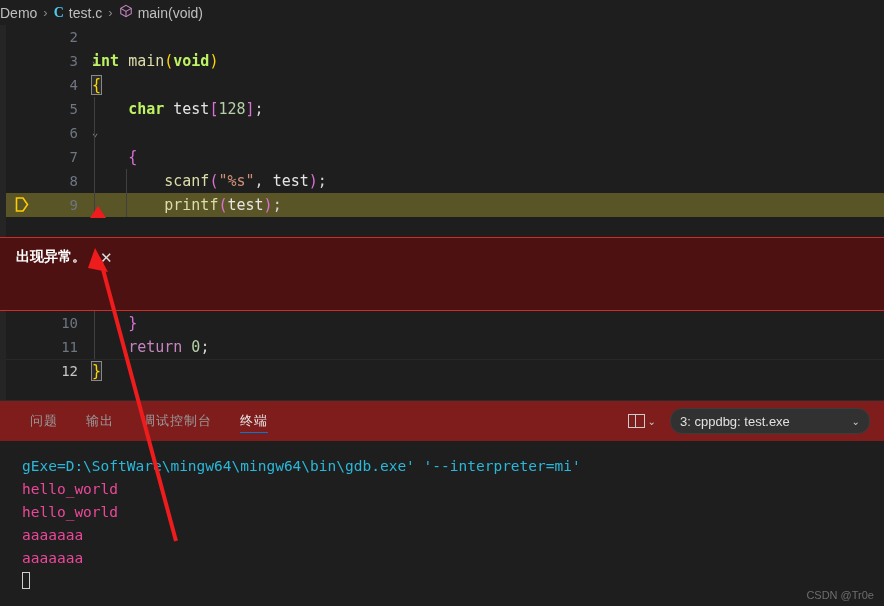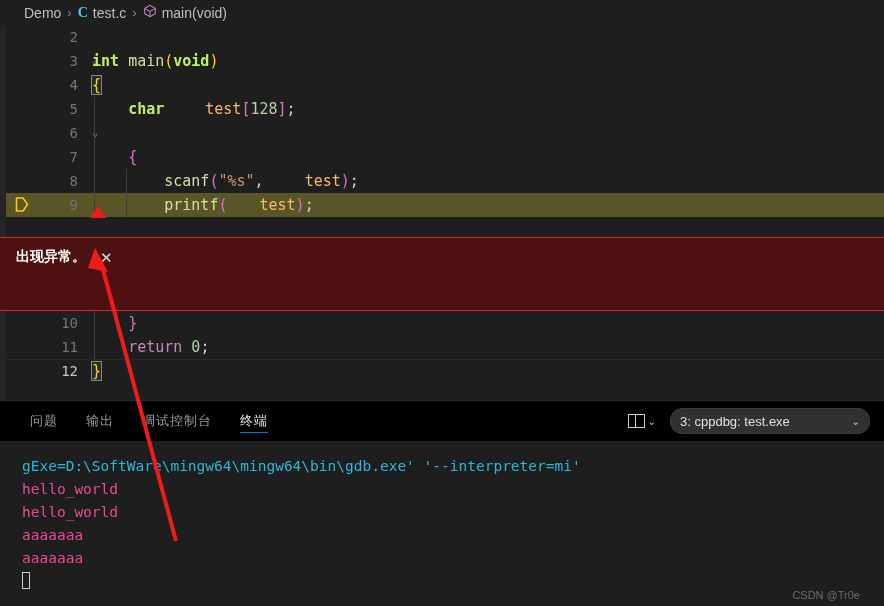--- a/index.html
+++ b/index.html
@@ -16,21 +16,20 @@
     background: #1e1e1e;
     overflow: hidden;
   }
 
   
   .breadcrumb {
     position: absolute; left: 0; top: 0;
     width: 884px; height: 25px;
     background: #1e1e1e;
     display: flex; align-items: center;
-    padding-left: 24px;
     font-size: 14px;
     color: #a9a9a9;
     white-space: nowrap;
   }
   .bc-text { color: #bfbfbf; }
   .bc-sep { color: #888; margin: 0 6px; font-size: 13px; }
   .bc-c-icon {
     color: #4ec9f0; font-weight: bold; font-size: 14px;
     margin-right: 5px; font-family: "Liberation Serif", serif;
   }
@@ -95,21 +94,21 @@
   .indent-guide {
     position: absolute; top: 0; width: 1px; height: 24px;
     background: #404040;
   }
   .ig1 { left: 88px; }
   .ig2 { left: 120px; }
 
   
   .t-key   { color: #bef264; font-weight: bold; }
   .t-fn    { color: #dcdcaa; }
-  .t-var   { color: #fdba74; margin-left: 32px; }
+  .t-var   { color: #e5e5e5; }
   .t-num   { color: #b5cea8; }
   .t-str   { color: #ce9178; }
   .t-ctl   { color: #c586c0; }
   .t-p1    { color: #ffd700; }
   .t-p2    { color: #da70d6; }
   .t-plain { color: #d4d4d4; }
   .bracket-match {
     outline: 1px solid #888888;
     background: rgba(255,255,255,0.06);
   }
@@ -142,21 +141,21 @@
   .panel {
     position: absolute; left: 0; top: 400px;
     width: 884px; height: 206px;
     background: #1e1e1e;
     border-top: 1px solid #2b2b2b;
   }
   .panel-header {
     position: relative;
     height: 40px; width: 884px;
     display: flex; align-items: center;
-    background: #000000;
+    background: #7f1d1d;
   }
   .panel-tabs { display: flex; align-items: center; height: 40px; margin-left: 30px; }
   .p-tab {
     position: relative;
     font-size: 13px; color: #9a9a9a;
     margin-right: 28px; height: 40px;
     display: flex; align-items: center;
     cursor: pointer; letter-spacing: 1px;
   }
   .p-tab.active { color: #e7e7e7; }
@@ -209,21 +208,21 @@
   }
   .term-strip {
     position: absolute; left: 0; top: 40px; width: 5px; height: 166px;
     background: #252526;
   }
 
   
   .anno { position: absolute; left: 0; top: 0; width: 884px; height: 606px; pointer-events: none; }
 
   .watermark {
-    position: absolute; right: 24px; bottom: 5px;
+    position: absolute; right: 10px; bottom: 5px;
     color: #6d6d6d; font-size: 11px;
     font-family: "Liberation Sans", sans-serif;
     text-align: center;
   }
 </style>
 </head>
 <body>
 
 <div id="app">
 

